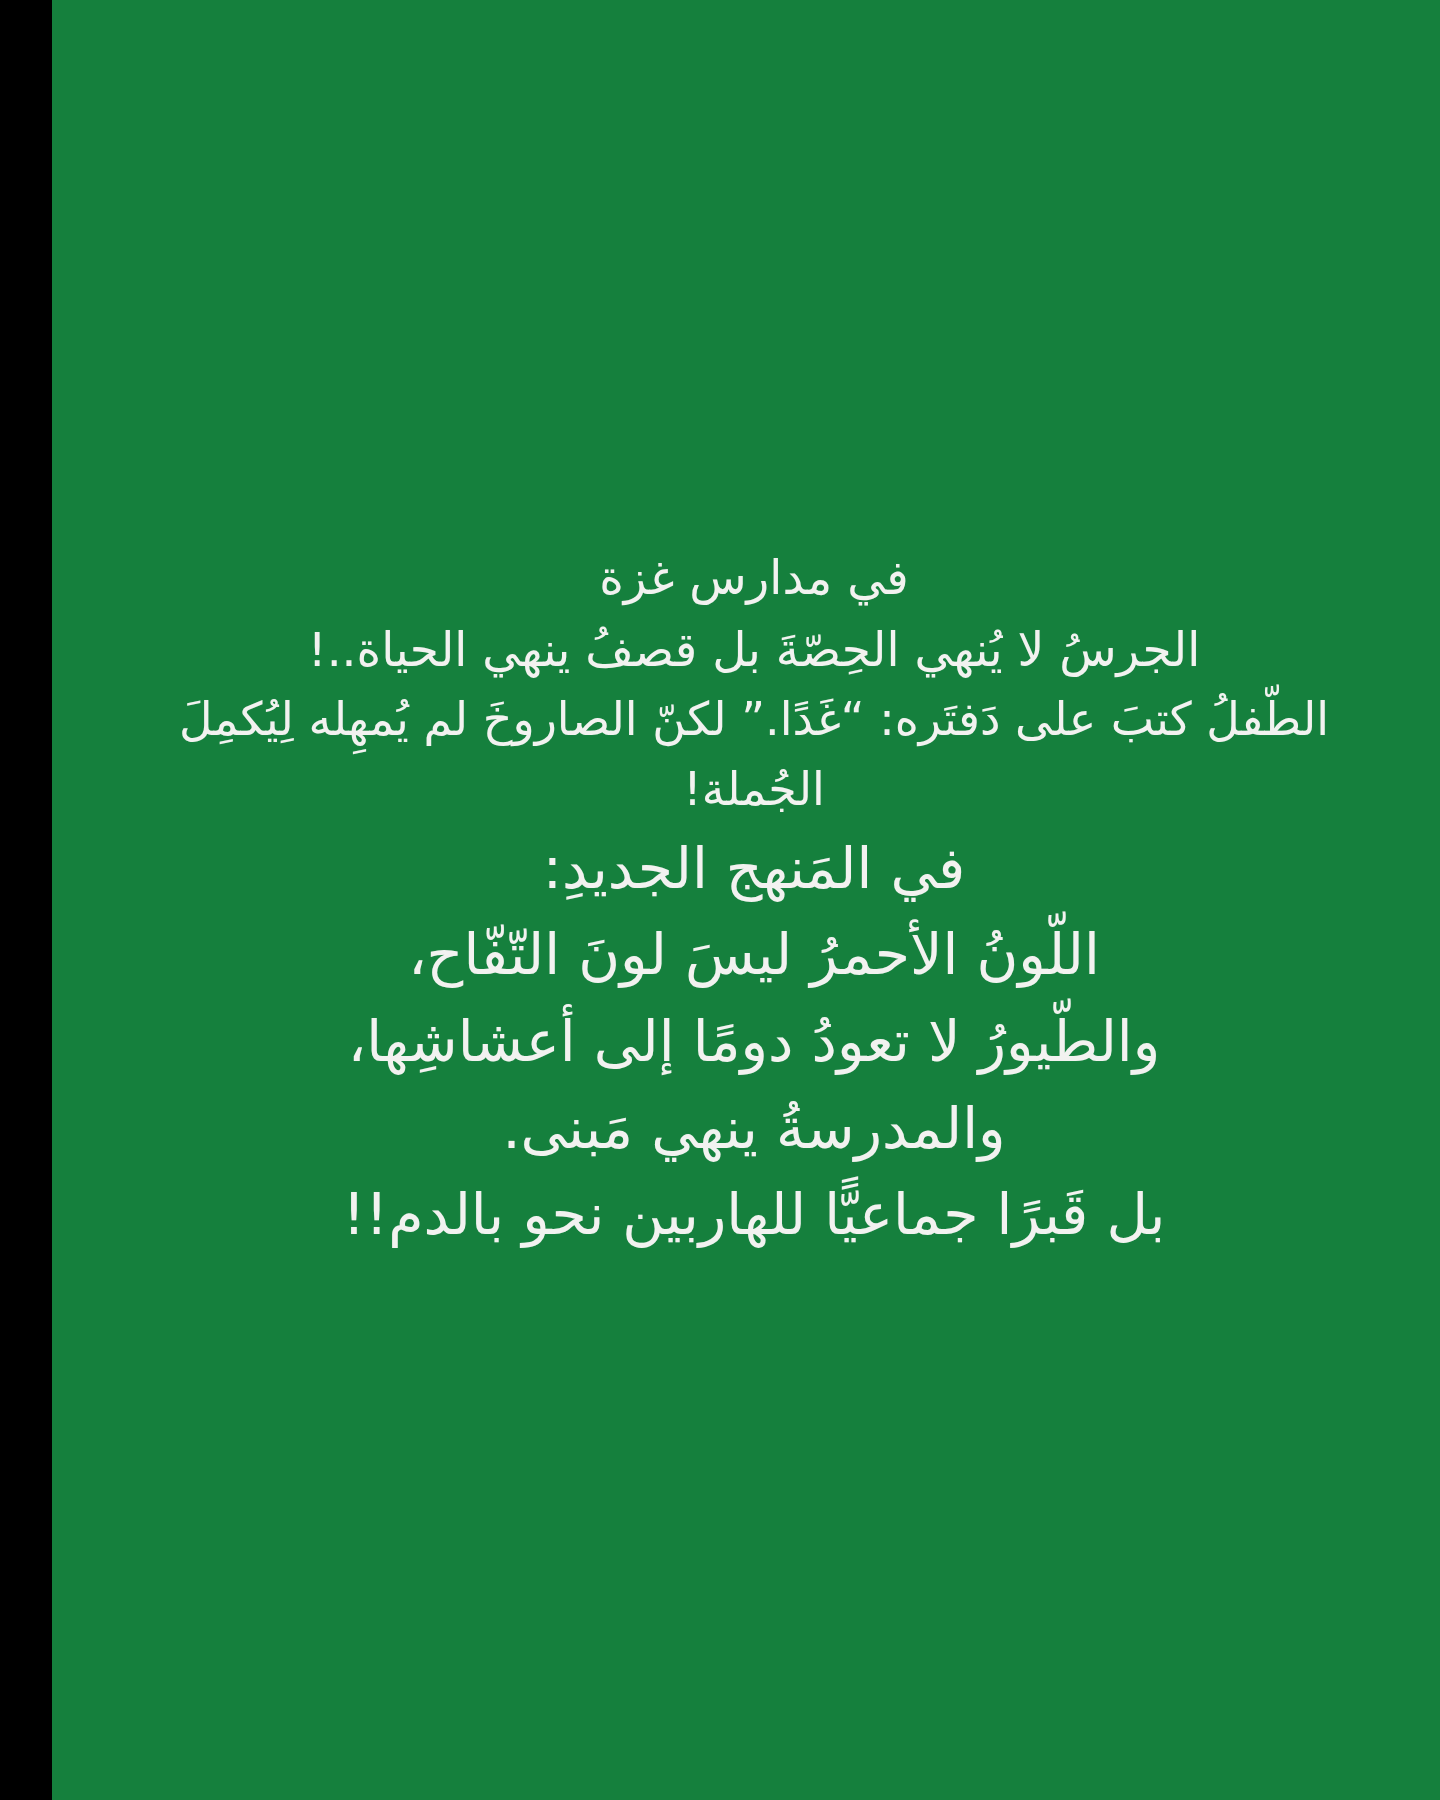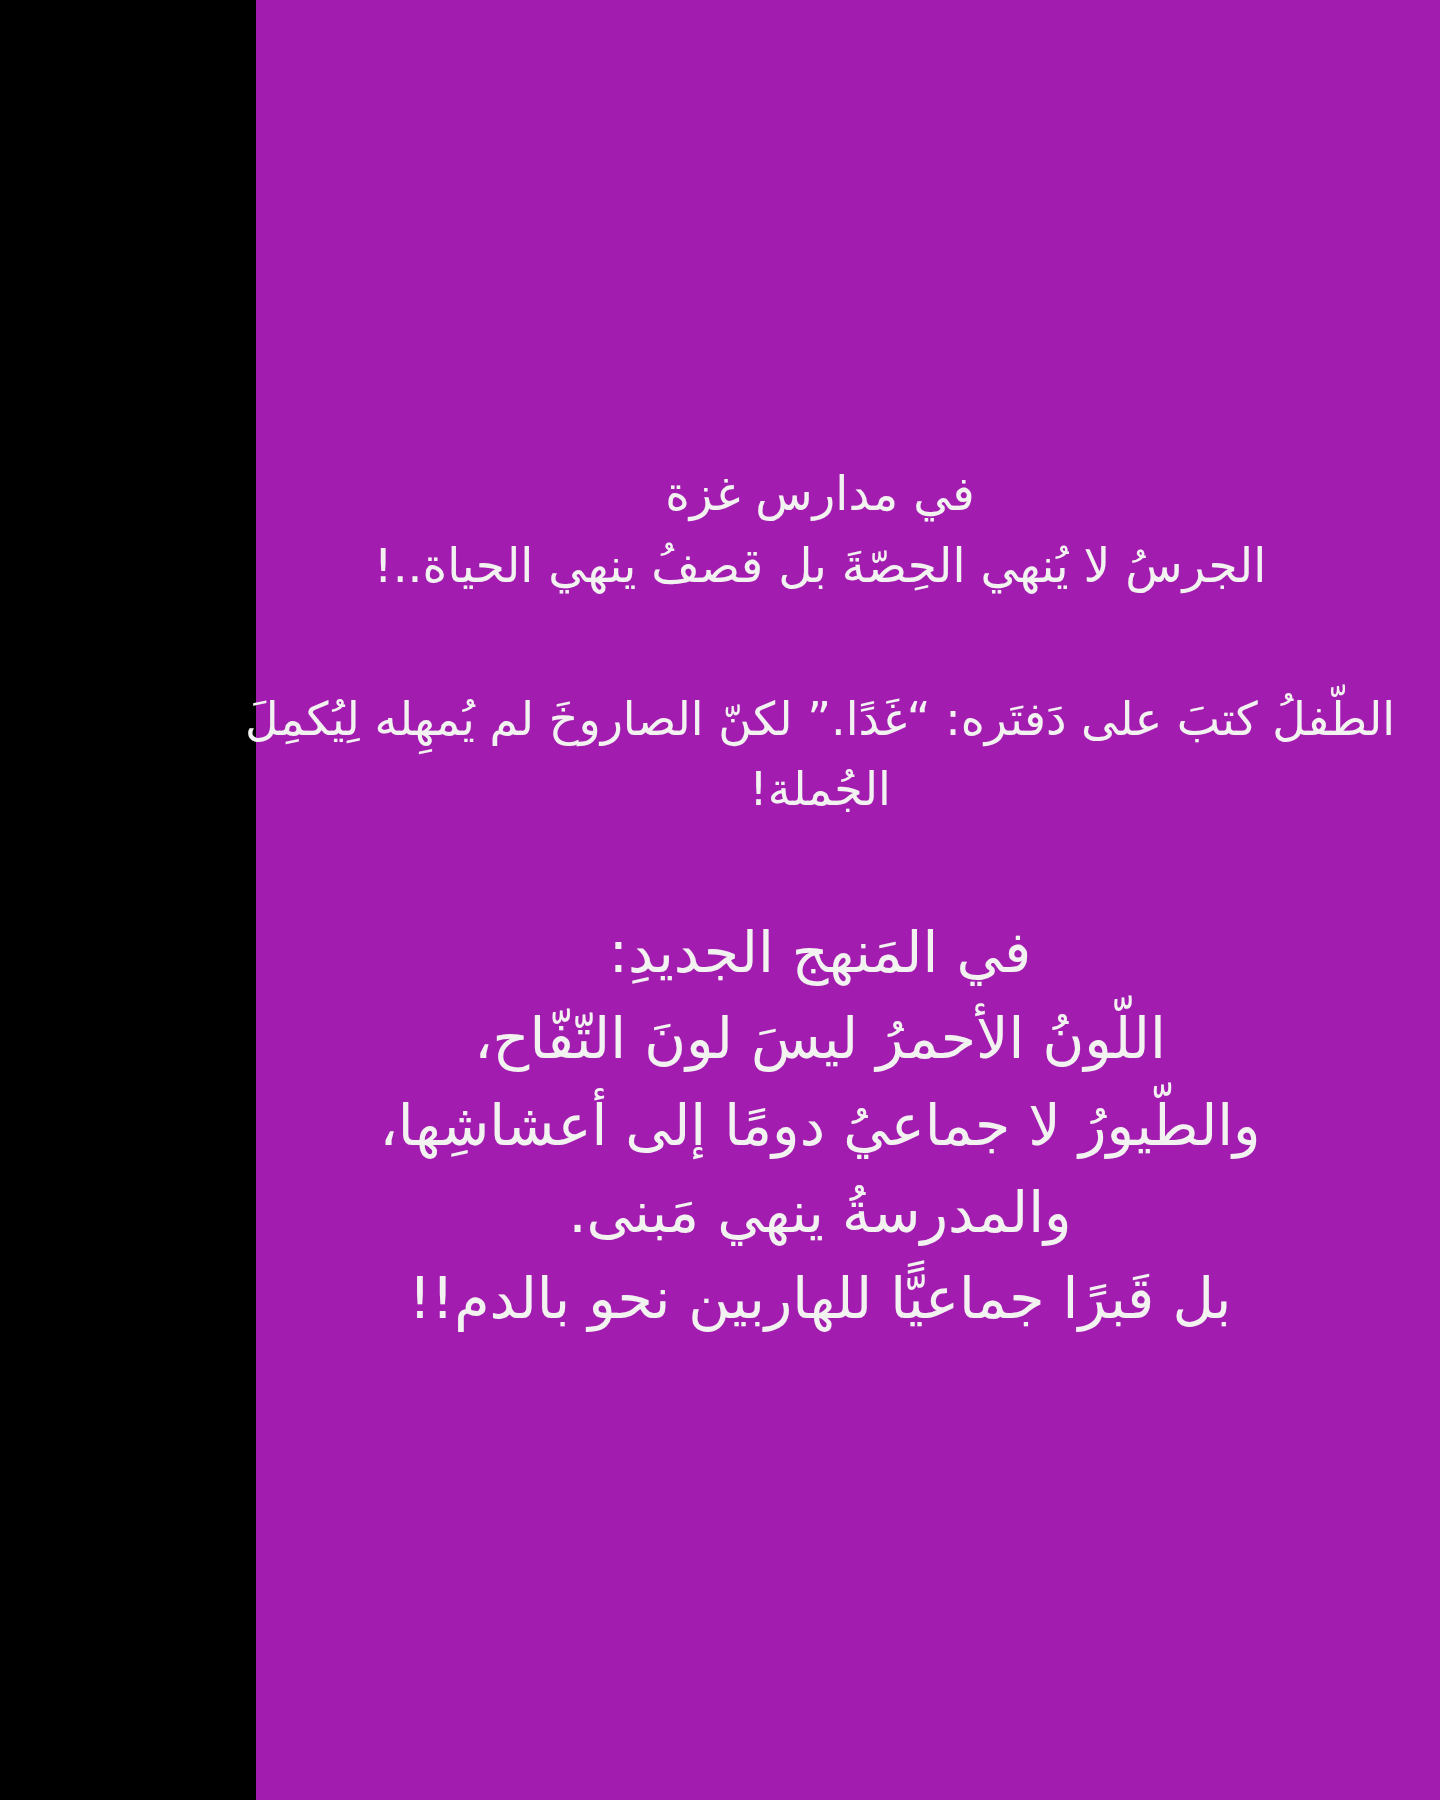--- a/index.html
+++ b/index.html
@@ -8,23 +8,23 @@
     background: #000000;
   }
   body {
     width: 1440px;
     height: 1800px;
     overflow: hidden;
     font-family: "DejaVu Sans", "Liberation Sans", sans-serif;
   }
   .page {
     position: relative;
-    width: 1184px;
+    width: 1388px;
     height: 1800px;
-    background: #a21caf;
+    background: #15803d;
     box-sizing: border-box;
     display: flex;
     flex-direction: column;
     align-items: center;
     justify-content: center;
     padding-left: 16px;
   }
   .poem {
     width: 1240px;
     margin: 0 auto;
@@ -35,21 +35,20 @@
     font-size: 47px;
     line-height: 1.52;
     letter-spacing: 0px;
     text-shadow: 0 0 1px rgba(255,255,255,0.18);
   }
   .stanza {
     margin: 0;
     padding: 0;
   }
   .stanza + .stanza {
-    margin-top: 84px;
   }
   .line {
     display: block;
     white-space: nowrap;
   }
   .stanza-1 .line { font-size: 47px; }
   .stanza-2 { font-size: 46px; }
   .stanza-2 .line { white-space: normal; }
   .stanza-3 .line { font-size: 57px; }
   .line.wrap { white-space: normal; }
@@ -65,19 +64,19 @@
       <span class="line">الجرسُ لا يُنهي الحِصّةَ بل قصفُ ينهي الحياة..!</span>
     </p>
 
     <p class="stanza stanza-2">
       <span class="line wrap">الطّفلُ كتبَ على دَفتَره: “غَدًا.” لكنّ الصاروخَ لم يُمهِله لِيُكمِلَ الجُملة!</span>
     </p>
 
     <p class="stanza stanza-3">
       <span class="line">في المَنهج الجديدِ:</span>
       <span class="line">اللّونُ الأحمرُ ليسَ لونَ التّفّاح،</span>
-      <span class="line">والطّيورُ لا جماعيُ دومًا إلى أعشاشِها،</span>
+      <span class="line">والطّيورُ لا تعودُ دومًا إلى أعشاشِها،</span>
       <span class="line">والمدرسةُ ينهي مَبنى.</span>
       <span class="line">بل قَبرًا جماعيًّا للهاربين نحو بالدم!!</span>
     </p>
 
   </div>
 </div>
 
 </body></html>

